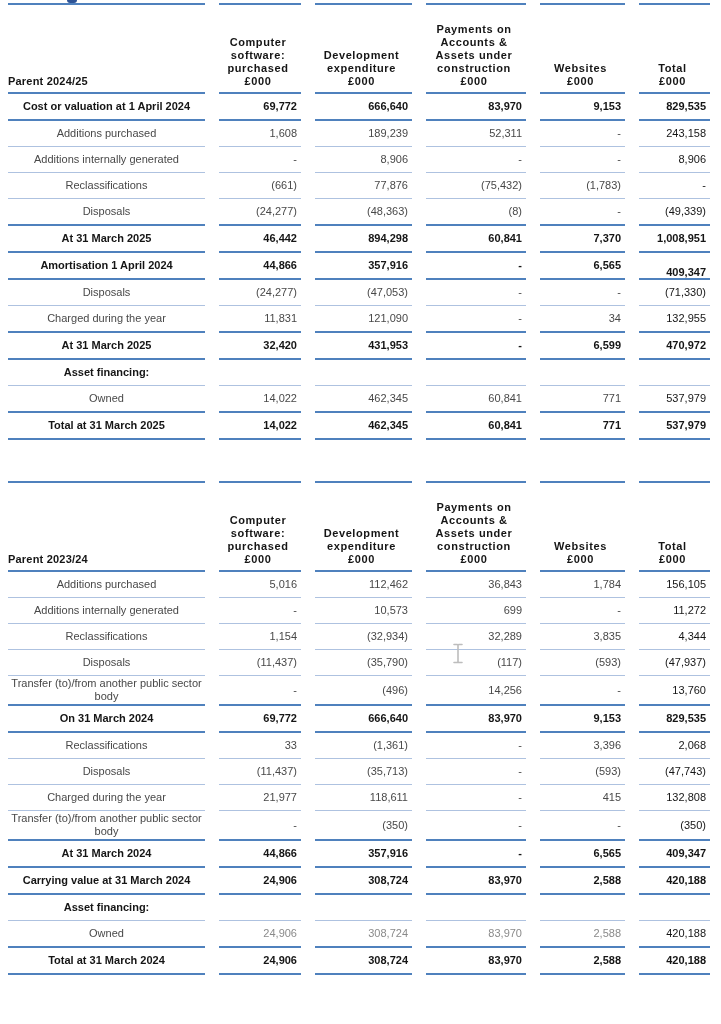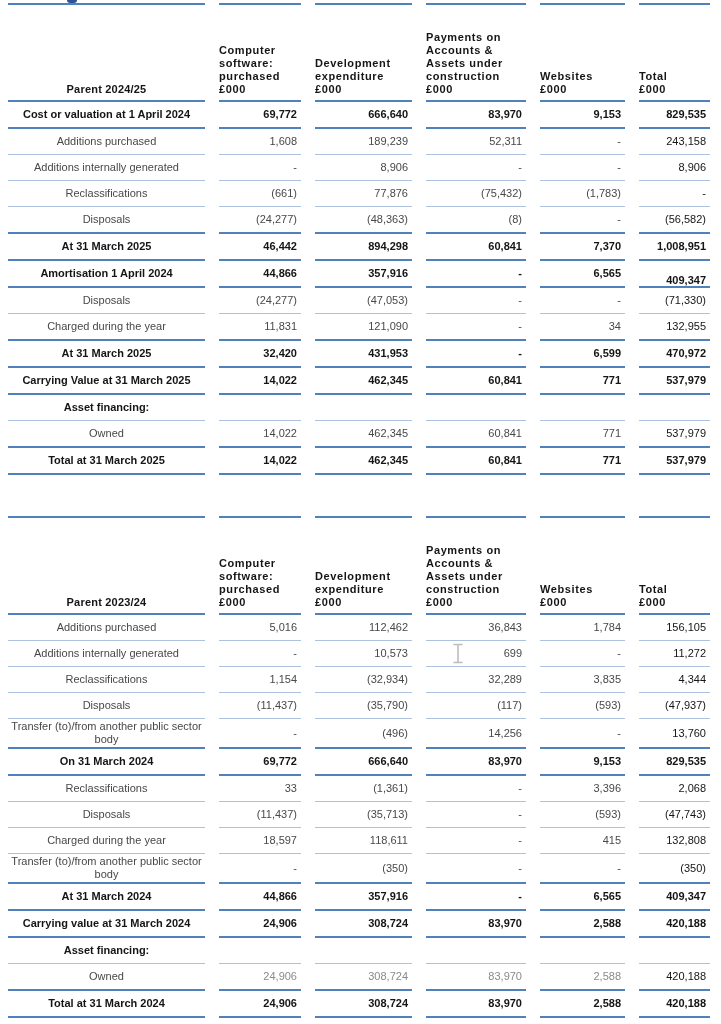--- a/index.html
+++ b/index.html
@@ -36,25 +36,25 @@
     border-top:2px solid var(--accent);
     border-bottom:2px solid var(--accent);
     vertical-align:bottom;
     height:79px;
     padding:0 4px 4px 0;
     font-weight:bold;
     color:var(--txt-bold);
     white-space:pre-line;
     line-height:13px;
     letter-spacing:0.6px;
+    text-align:center;
+  }
+  thead th.lbl{
     text-align:left;
-  }
-  thead th.lbl{
-    text-align:center;
-    padding:12px 0 4px 0;
+    padding:4px 0 4px 0;
     letter-spacing:0.2px;
   }
   tbody td{
     height:23px;
     line-height:13px;
     padding:1px 0;
     vertical-align:middle;
   }
   tbody td.num{text-align:right;padding-right:4px;}
   tbody td.lbl{text-align:center;}
@@ -141,21 +141,21 @@
         <td class="num">(75,432)</td>
         <td class="num">(1,783)</td>
         <td class="num total">-</td>
       </tr>
       <tr class="b-thick">
         <td class="lbl">Disposals</td>
         <td class="num">(24,277)</td>
         <td class="num">(48,363)</td>
         <td class="num">(8)</td>
         <td class="num">-</td>
-        <td class="num total">(56,582)</td>
+        <td class="num total">(49,339)</td>
       </tr>
       <tr class="bold b-thick">
         <td class="lbl">At 31 March 2025</td>
         <td class="num">46,442</td>
         <td class="num">894,298</td>
         <td class="num">60,841</td>
         <td class="num">7,370</td>
         <td class="num total">1,008,951</td>
       </tr>
       <tr class="bold b-thick">
@@ -182,28 +182,20 @@
         <td class="num">34</td>
         <td class="num total">132,955</td>
       </tr>
       <tr class="bold b-thick">
         <td class="lbl">At 31 March 2025</td>
         <td class="num">32,420</td>
         <td class="num">431,953</td>
         <td class="num">-</td>
         <td class="num">6,599</td>
         <td class="num total">470,972</td>
-      </tr>
-      <tr class="bold b-thick">
-        <td class="lbl">Carrying Value at 31 March 2025</td>
-        <td class="num">14,022</td>
-        <td class="num">462,345</td>
-        <td class="num">60,841</td>
-        <td class="num">771</td>
-        <td class="num total">537,979</td>
       </tr>
       <tr class="bold b-thin">
         <td class="lbl">Asset financing:</td>
         <td class="num"></td>
         <td class="num"></td>
         <td class="num"></td>
         <td class="num"></td>
         <td class="num total"></td>
       </tr>
       <tr class="b-thick">
@@ -315,21 +307,21 @@
       <tr class="b-thin">
         <td class="lbl">Disposals</td>
         <td class="num">(11,437)</td>
         <td class="num">(35,713)</td>
         <td class="num">-</td>
         <td class="num">(593)</td>
         <td class="num total">(47,743)</td>
       </tr>
       <tr class="b-thin">
         <td class="lbl">Charged during the year</td>
-        <td class="num">18,597</td>
+        <td class="num">21,977</td>
         <td class="num">118,611</td>
         <td class="num">-</td>
         <td class="num">415</td>
         <td class="num total">132,808</td>
       </tr>
       <tr class="b-thick">
         <td class="lbl">Transfer (to)/from another public sector body</td>
         <td class="num">-</td>
         <td class="num">(350)</td>
         <td class="num">-</td>

